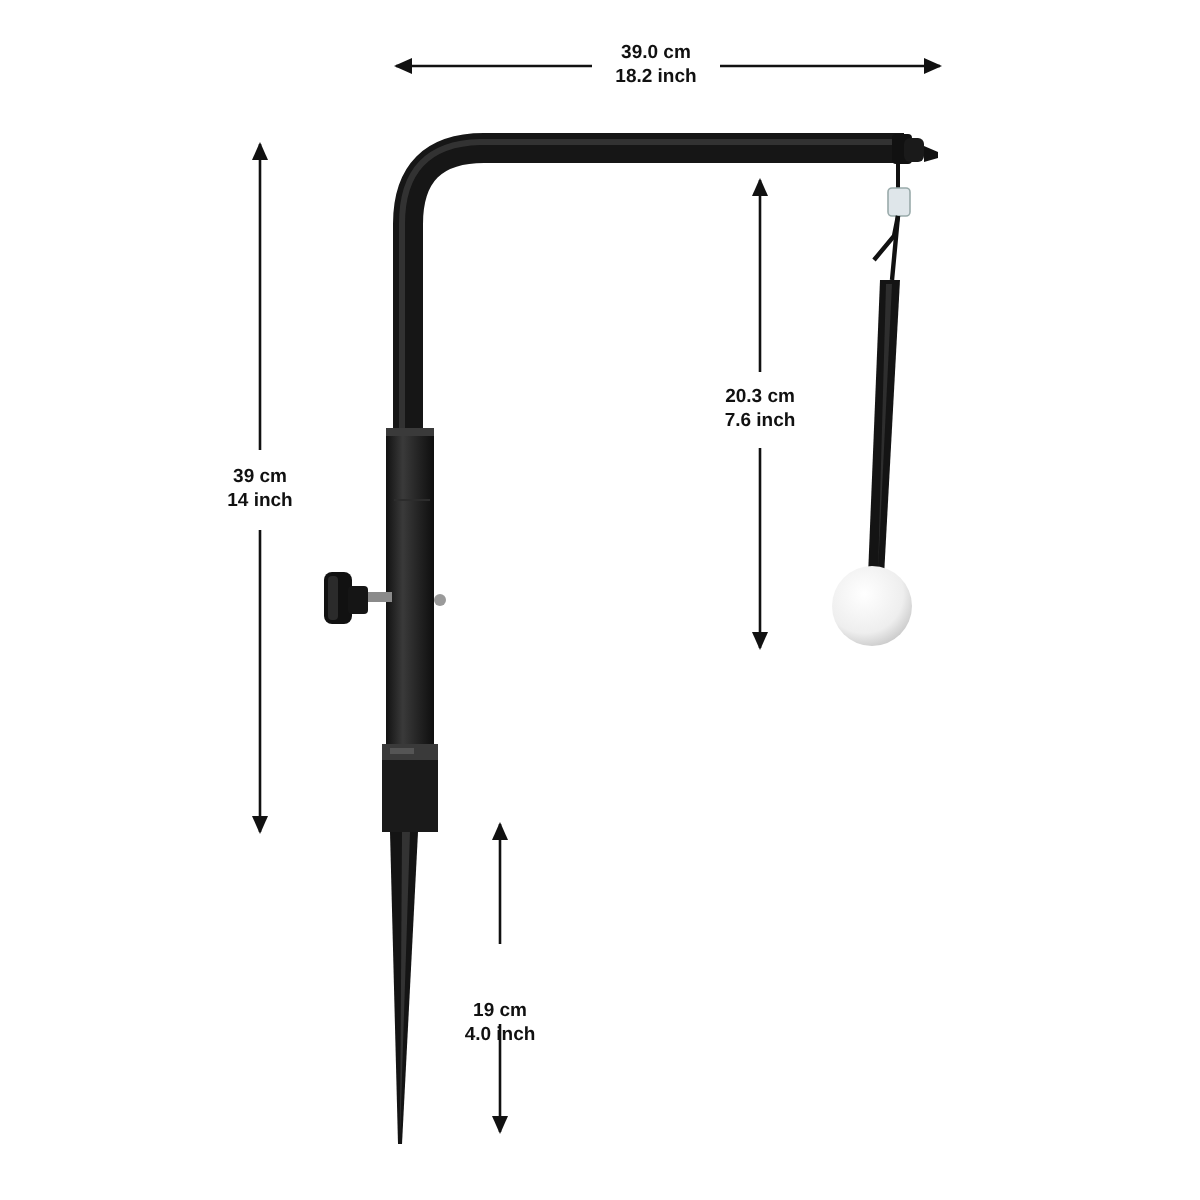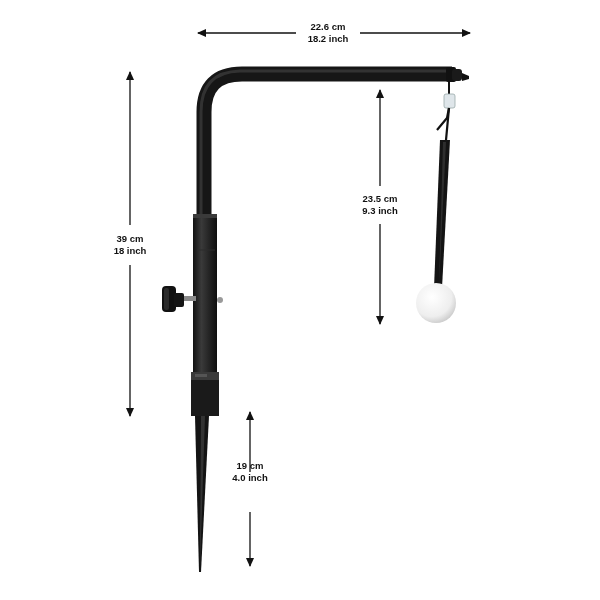--- a/index.html
+++ b/index.html
@@ -103,31 +103,31 @@
       <path d="M440,140 L450,140 L442,288 L434,288 Z" fill="#141414"></path>
       <path d="M443,142 L446,142 L439,286 Z" fill="#2e2e2e"></path>
     </g>
 
     <g>
       <circle cx="436" cy="303" r="20" fill="url(#ballG)"></circle>
     </g>
   </svg>
 
   <div class="label" style="left:328px; top:33px;">
-    <span>22.6 cm</span>
+    <span>39.0 cm</span>
     <span>18.2 inch</span>
   </div>
 
   <div class="label" style="left:130px; top:245px;">
     <span>39 cm</span>
-    <span>18  inch</span>
+    <span>14  inch</span>
   </div>
 
   <div class="label" style="left:380px; top:205px;">
-    <span>23.5 cm</span>
-    <span>9.3 inch</span>
+    <span>20.3 cm</span>
+    <span>7.6 inch</span>
   </div>
 
-  <div class="label" style="left:250px; top:472px;">
+  <div class="label" style="left:250px; top:512px;">
     <span>19 cm</span>
     <span>4.0 inch</span>
   </div>
 </div>
 
 </body></html>

